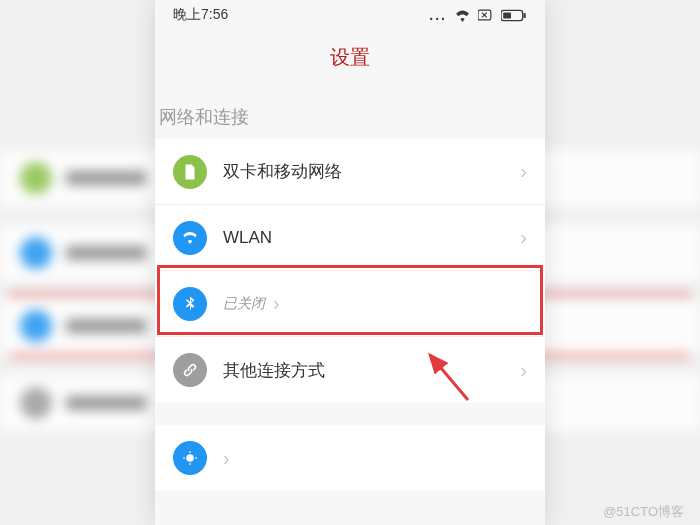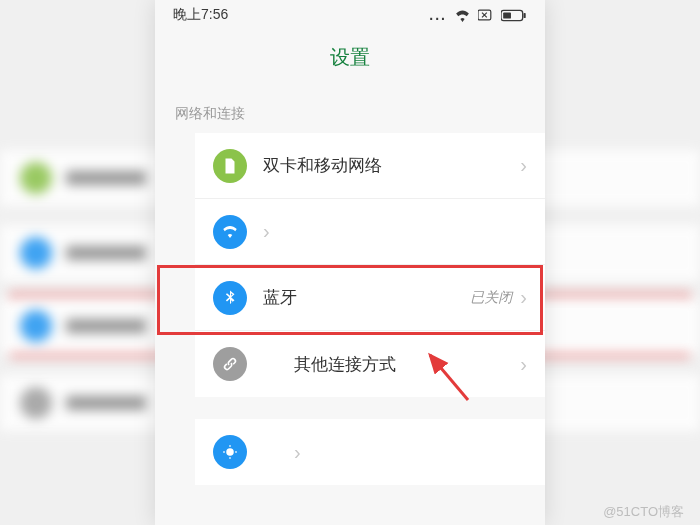--- a/index.html
+++ b/index.html
@@ -40,38 +40,38 @@
   .statusbar {
     height: 30px;
     display: flex; align-items: center; justify-content: space-between;
     padding: 8px 18px;
     font-size: 14px; color: #3a3a3a;
   }
   .status-icons { display: flex; align-items: center; gap: 7px; }
   .dots { letter-spacing: 2px; font-weight: bold; }
   .header {
     text-align: center;
-    font-size: 20px; color: #15803d;
+    font-size: 20px; color: #b91c1c;
     padding: 14px 0 20px;
     background: #f7f7f7;
   }
   .section-title {
-    font-size: 14px; color: #9a9a9a;
-    padding: 14px 20px 10px;
+    font-size: 18px; color: #9a9a9a;
+    padding: 14px 4px 10px;
     background: #f7f7f7;
   }
-  .list { background: #fff; margin-left: 40px; }
+  .list { background: #fff; }
   .row {
     display: flex; align-items: center;
     height: 66px;
     padding: 0 18px;
     border-bottom: 1px solid #efefef;
     position: relative;
   }
-  .row:last-child { border-bottom: none; gap: 31px; }
+  .row:last-child { border-bottom: none; }
   .row-icon {
     width: 34px; height: 34px; border-radius: 50%;
     display: flex; align-items: center; justify-content: center;
     margin-right: 16px;
     flex-shrink: 0;
   }
   .row-icon svg { width: 18px; height: 18px; fill: #fff; }
   .row-label { flex: 1; font-size: 17px; color: #333; }
   .row-status { font-size: 14px; color: #999; margin-right: 8px; font-style: italic; }
   .chevron { color: #c8c8c8; font-size: 20px; }
@@ -155,30 +155,30 @@
       <span class="row-label">双卡和移动网络</span>
       <span class="chevron">›</span>
     </div>
 
     <div class="row">
       <div class="row-icon" style="background:#2196f3">
         <svg viewBox="0 0 24 24">
             <path d="M12 20l-3-4c1-1 2-1.5 3-1.5s2 .5 3 1.5l-3 4zm-7-9l-2-3c3-2.5 6-4 9-4s6 1.5 9 4l-2 3c-2-2-4.5-3-7-3s-5 1-7 3z"></path>
           </svg>
       </div>
+      <span class="row-label">WLAN</span>
       <span class="chevron">›</span>
     </div>
 
     <div class="row">
       <div class="row-icon" style="background:#2196f3">
         <svg viewBox="0 0 24 24">
             <path d="M12 2l6 5-4.5 4 4.5 4-6 5V13l-4 3.5L6.5 15l4.5-4-4.5-4L8 5.5l4 3.5V2zm1.5 3.5V9l2-1.7-2-1.8zm0 9.5v3.5l2-1.8-2-1.7z"></path>
           </svg>
       </div>
-      <span class="row-label">蓝牙</span>
       <span class="row-status">已关闭</span>
       <span class="chevron">›</span>
     </div>
 
     <div class="row">
       <div class="row-icon" style="background:#9e9e9e">
         <svg viewBox="0 0 24 24">
             <path d="M10 14a4 4 0 010-6l3-3a4 4 0 016 6l-2 2-1.5-1.5 2-2a2 2 0 00-3-3l-3 3a2 2 0 000 3L10 14zm4-4a4 4 0 010 6l-3 3a4 4 0 01-6-6l2-2 1.5 1.5-2 2a2 2 0 003 3l3-3a2 2 0 000-3L14 10z"></path>
           </svg>
       </div>

